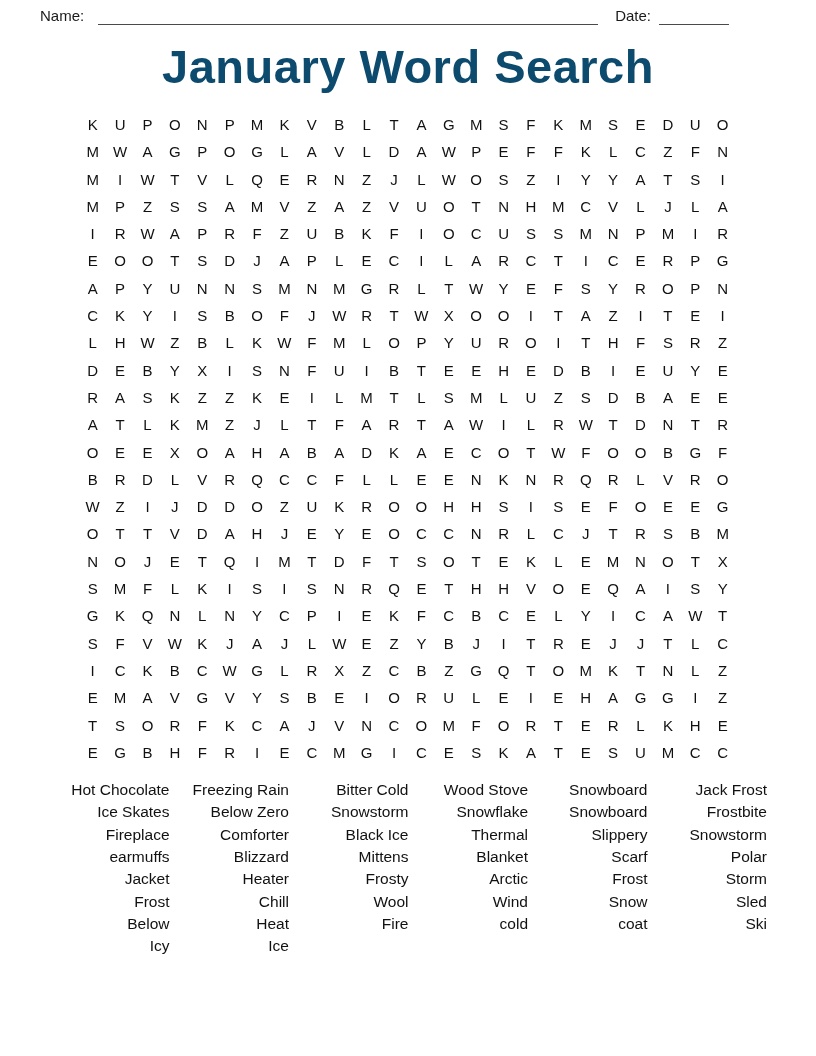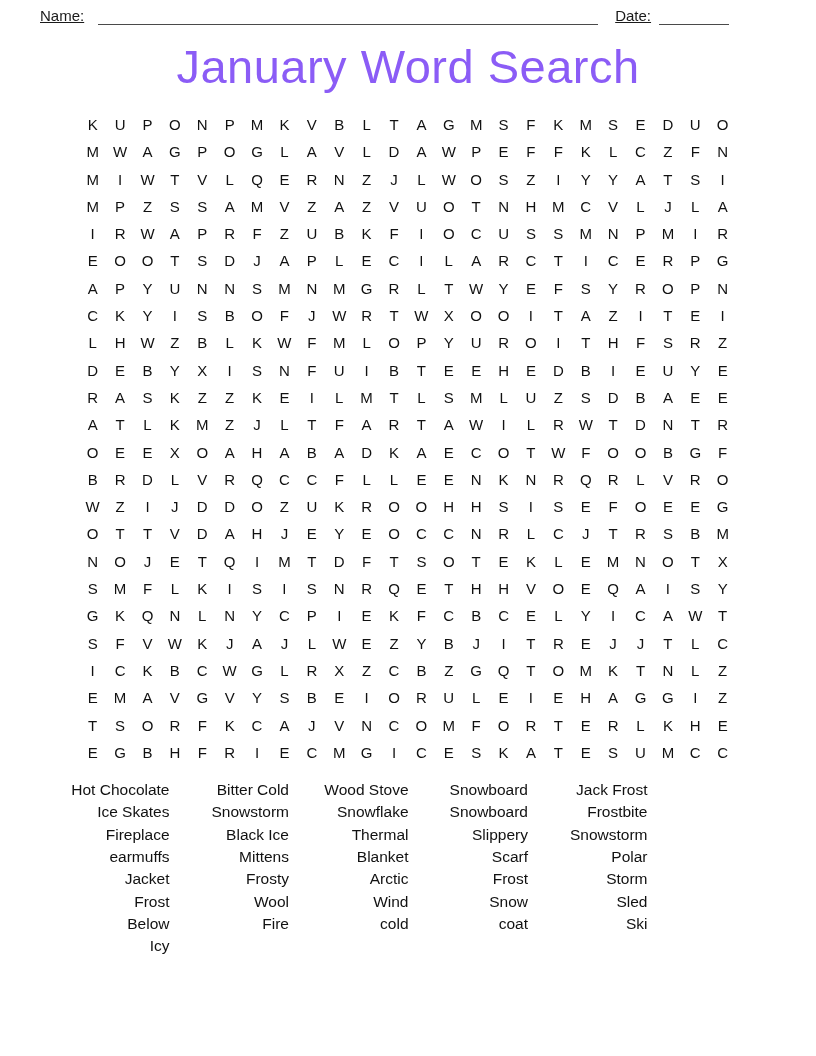--- a/index.html
+++ b/index.html
@@ -23,21 +23,20 @@
   .header-row {
     display: flex;
     align-items: flex-end;
     padding: 5px 0 0 40px;
     height: 20px;
     font-size: 15px;
   }
   .header-label {
     white-space: nowrap;
     line-height: 18px;
-    text-decoration: underline;
   }
   .fill-line {
     display: inline-block;
     height: 15px;
     border-bottom: 1.2px solid #4a4a4a;
   }
   .name-line {
     width: 500px;
     margin-left: 14px;
   }
@@ -46,24 +45,24 @@
   }
   .date-line {
     width: 70px;
     margin-left: 8px;
   }
   
   .title {
     margin: 14px 0 0 0;
     text-align: center;
     font-size: 47px;
-    font-weight: 400;
+    font-weight: 700;
     letter-spacing: 0.5px;
     line-height: 56px;
-    color: #8b5cf6;
+    color: #0c4a6e;
   }
   
   .grid {
     width: 658px;
     margin: 16px auto 0 auto;
   }
   .grid-row {
     display: flex;
     height: 27.3px;
   }
@@ -738,20 +737,30 @@
         <div class="word">Hot Chocolate</div>
         <div class="word">Ice Skates</div>
         <div class="word">Fireplace</div>
         <div class="word">earmuffs</div>
         <div class="word">Jacket</div>
         <div class="word">Frost</div>
         <div class="word">Below</div>
         <div class="word">Icy</div>
       </div>
       <div class="word-col">
+        <div class="word">Freezing Rain</div>
+        <div class="word">Below Zero</div>
+        <div class="word">Comforter</div>
+        <div class="word">Blizzard</div>
+        <div class="word">Heater</div>
+        <div class="word">Chill</div>
+        <div class="word">Heat</div>
+        <div class="word">Ice</div>
+      </div>
+      <div class="word-col">
         <div class="word">Bitter Cold</div>
         <div class="word">Snowstorm</div>
         <div class="word">Black Ice</div>
         <div class="word">Mittens</div>
         <div class="word">Frosty</div>
         <div class="word">Wool</div>
         <div class="word">Fire</div>
       </div>
       <div class="word-col">
         <div class="word">Wood Stove</div>

